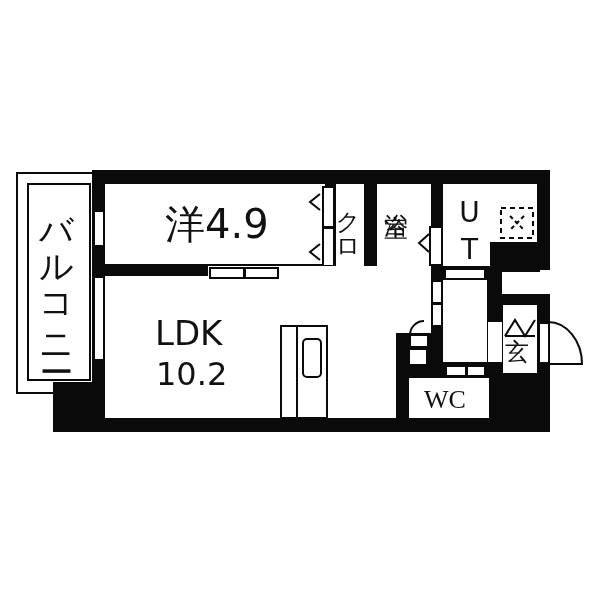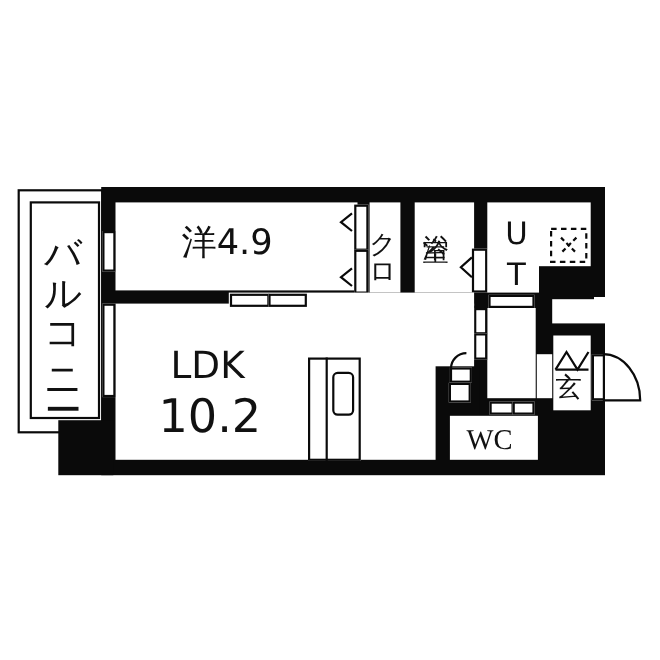--- a/index.html
+++ b/index.html
@@ -19,21 +19,21 @@
 <div class="abs" style="left:16px;top:172px;width:78px;height:222px;border:2px solid #0a0a0a;background:#fff;"></div>
 <div class="abs" style="left:27px;top:183px;width:64px;height:198px;border:2px solid #0a0a0a;background:#fff;"></div>
 <div class="lbl vtext" style="left:40px;top:192px;font-size:34px;">バルコニー</div>
 
 <div class="abs wall" style="left:92px;top:170px;width:458px;height:262px;"></div>
 <div class="abs wall" style="left:53px;top:382px;width:50px;height:50px;"></div>
 
 <div class="abs room" style="left:502px;top:270px;width:50px;height:24px;"></div>
 
 <div class="abs room" style="left:105px;top:184px;width:220px;height:80px;"></div>
-<div class="lbl" style="left:165px;top:204px;font-size:32px;">洋4.9</div>
+<div class="lbl" style="left:165px;top:204px;font-size:40px;">洋4.9</div>
 
 <div class="abs room" style="left:336px;top:184px;width:28px;height:82px;"></div>
 <div class="lbl vtext" style="left:336px;top:194px;font-size:24px;">クロ</div>
 <div class="abs win" style="left:322px;top:186px;width:13px;height:42px;"></div>
 <div class="abs win" style="left:322px;top:227px;width:13px;height:40px;"></div>
 <svg style="left:308px;top:194px;" width="14" height="70">
   <polyline points="12,0 2,8 12,16" fill="none" stroke="#0a0a0a" stroke-width="2"></polyline>
   <polyline points="12,50 2,58 12,66" fill="none" stroke="#0a0a0a" stroke-width="2"></polyline>
 </svg>
 
@@ -55,21 +55,21 @@
 
 <div class="abs room" style="left:443px;top:280px;width:44px;height:82px;"></div>
 <div class="abs win" style="left:444px;top:268px;width:42px;height:12px;"></div>
 <div class="abs win" style="left:431px;top:280px;width:12px;height:24px;"></div>
 <div class="abs win" style="left:431px;top:303px;width:12px;height:24px;"></div>
 
 <div class="abs room" style="left:105px;top:276px;width:326px;height:142px;"></div>
 <div class="abs room" style="left:208px;top:266px;width:223px;height:12px;"></div>
 <div class="abs wall" style="left:396px;top:333px;width:40px;height:86px;"></div>
 <div class="lbl" style="left:155px;top:316px;font-size:34px;text-align:right;">LDK</div>
-<div class="lbl" style="left:144px;top:358px;font-size:42px;">10.2</div>
+<div class="lbl" style="left:156px;top:358px;font-size:32px;">10.2</div>
 <div class="abs win" style="left:209px;top:267px;width:36px;height:12px;"></div>
 <div class="abs win" style="left:244px;top:267px;width:35px;height:12px;"></div>
 
 <div class="abs" style="left:280px;top:325px;width:48px;height:94px;border:2px solid #0a0a0a;background:#fff;"></div>
 <div class="abs" style="left:296px;top:325px;width:2px;height:94px;background:#0a0a0a;"></div>
 <div class="abs" style="left:302px;top:338px;width:20px;height:40px;border:2px solid #0a0a0a;border-radius:5px;"></div>
 
 <div class="abs win" style="left:409px;top:334px;width:20px;height:14px;"></div>
 <div class="abs win" style="left:408px;top:348px;width:20px;height:18px;"></div>
 <svg style="left:409px;top:320px;" width="22" height="16">

